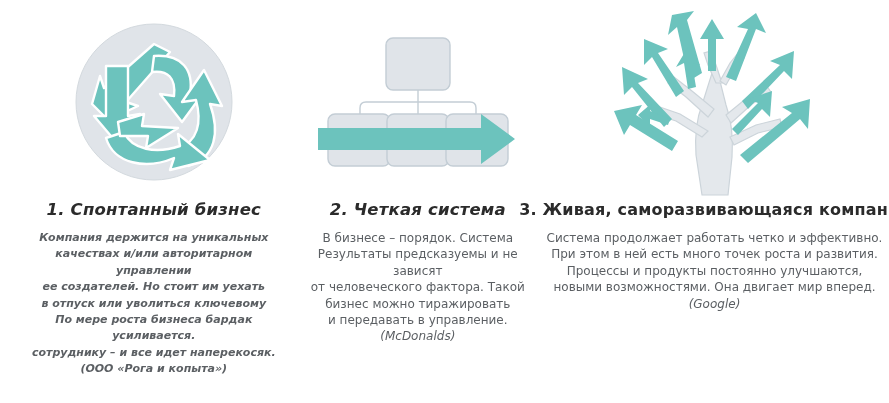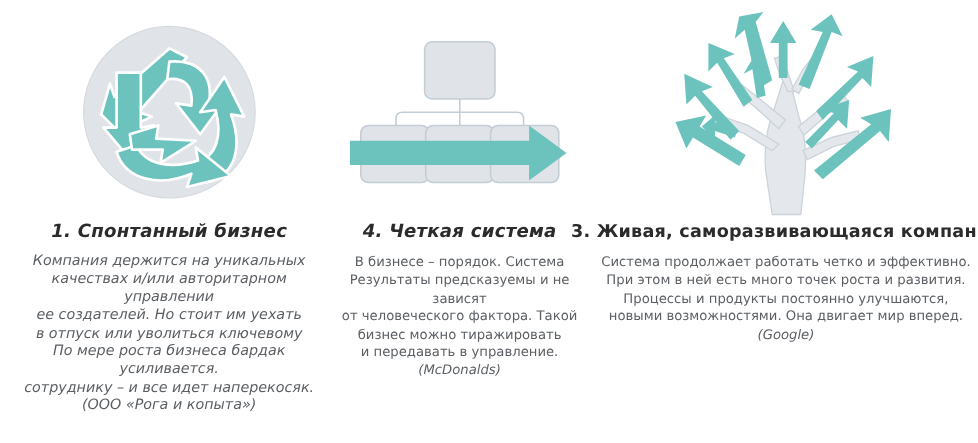--- a/index.html
+++ b/index.html
@@ -64,21 +64,21 @@
 
   .body-text {
     margin: 0;
     padding: 10px 6px 0 6px;
     text-align: center;
     color: #5b5f63;
     font-size: 12px;
     line-height: 16.4px;
     font-family: "DejaVu Sans", sans-serif;
   }
-  .col-1 .body-text { font-style: italic; font-size: 13px; }
+  .col-1 .body-text { font-style: italic; font-size: 11px; font-weight: bold; }
   .col-2 .body-text { font-style: normal; }
   .col-3 .body-text { font-style: normal; }
 
   .body-text .line { display: block; }
   .body-text .attribution { display: block; font-style: italic; }
 </style>
 </head>
 <body>
 
 <div class="stages">
@@ -126,21 +126,21 @@
 
         <rect x="68" y="16" width="64" height="52" rx="7" ry="7" fill="#e0e4e9" stroke="#c3cdd5" stroke-width="1.4"></rect>
 
         <rect x="10" y="92" width="62" height="52" rx="7" ry="7" fill="#e0e4e9" stroke="#c3cdd5" stroke-width="1.4"></rect>
         <rect x="69" y="92" width="62" height="52" rx="7" ry="7" fill="#e0e4e9" stroke="#c3cdd5" stroke-width="1.4"></rect>
         <rect x="128" y="92" width="62" height="52" rx="7" ry="7" fill="#e0e4e9" stroke="#c3cdd5" stroke-width="1.4"></rect>
 
         <path d="M0 106 L163 106 L163 92 L197 117 L163 142 L163 128 L0 128 Z" fill="#6cc3bd"></path>
       </svg>
     </div>
-    <div class="heading">4. Четкая система</div>
+    <div class="heading">2. Четкая система</div>
     <div class="body-text">
       <span class="line">В бизнесе – порядок. Система</span>
       <span class="line">Результаты предсказуемы и не зависят</span>
       <span class="line">от человеческого фактора. Такой</span>
       <span class="line">бизнес можно тиражировать</span>
       <span class="line">и передавать в управление.</span>
       <span class="attribution">(McDonalds)</span>
     </div>
   </div>
 

